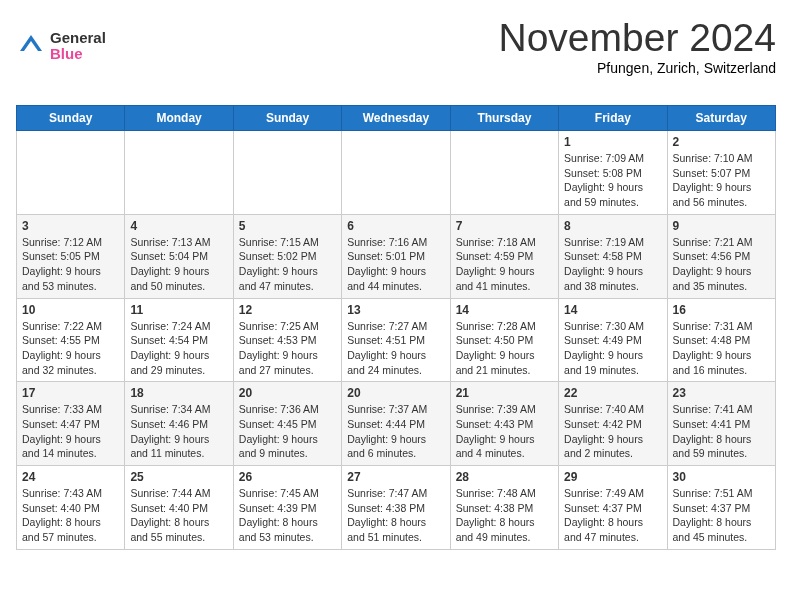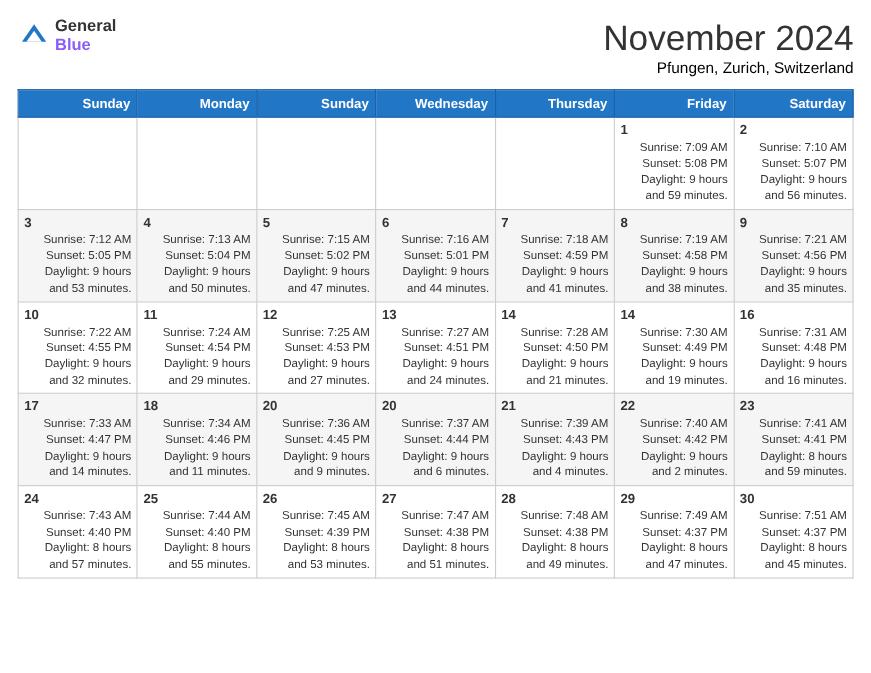--- a/index.html
+++ b/index.html
@@ -6,68 +6,68 @@
     body {
       font-family: Arial, sans-serif;
       background: #fff;
       width: 792px;
       min-height: 612px;
       padding: 16px;
     }
     .header {
       display: flex;
       justify-content: space-between;
-      align-items: flex-start;
-      margin-bottom: 12px;
+      align-items: center;
+      margin-bottom: 29px;
     }
     .logo {
       display: flex;
       align-items: center;
       gap: 4px;
     }
     .logo-text {
       display: flex;
       flex-direction: column;
       line-height: 1.1;
     }
     .logo-general {
       font-size: 15px;
       font-weight: bold;
       color: #333;
     }
     .logo-blue {
       font-size: 15px;
       font-weight: bold;
-      color: #8b5cf6;
+      color: #ec4899;
     }
     .logo-icon {
       width: 30px;
       height: 30px;
     }
     .title-block {
       text-align: right;
     }
     .month-title {
-      font-size: 32px;
+      font-size: 39px;
       font-weight: normal;
       color: #333;
     }
     .location {
       font-size: 14px;
       color: #000000;
     }
     .calendar {
       width: 100%;
       border-collapse: collapse;
       font-size: 10.5px;
     }
     .calendar th {
       background-color: #2176c5;
       color: #fff;
-      text-align: right;
+      text-align: center;
       padding: 5px 6px;
       font-size: 12px;
       font-weight: bold;
       border: 1px solid #1a60a8;
     }
     .calendar td {
       vertical-align: top;
       border: 1px solid #ccc;
       padding: 4px 5px;
       width: 108px;
@@ -81,21 +81,20 @@
       font-size: 12px;
       font-weight: bold;
       color: #333;
       display: block;
       margin-bottom: 2px;
     }
     .day-info {
       color: #333;
       font-size: 10.5px;
       line-height: 1.4;
-      text-align: right;
     }
     .empty-cell {
       background: #fff !important;
     }
   </style>
 </head>
 <body>
 
 <div class="header">
   <div class="logo">

